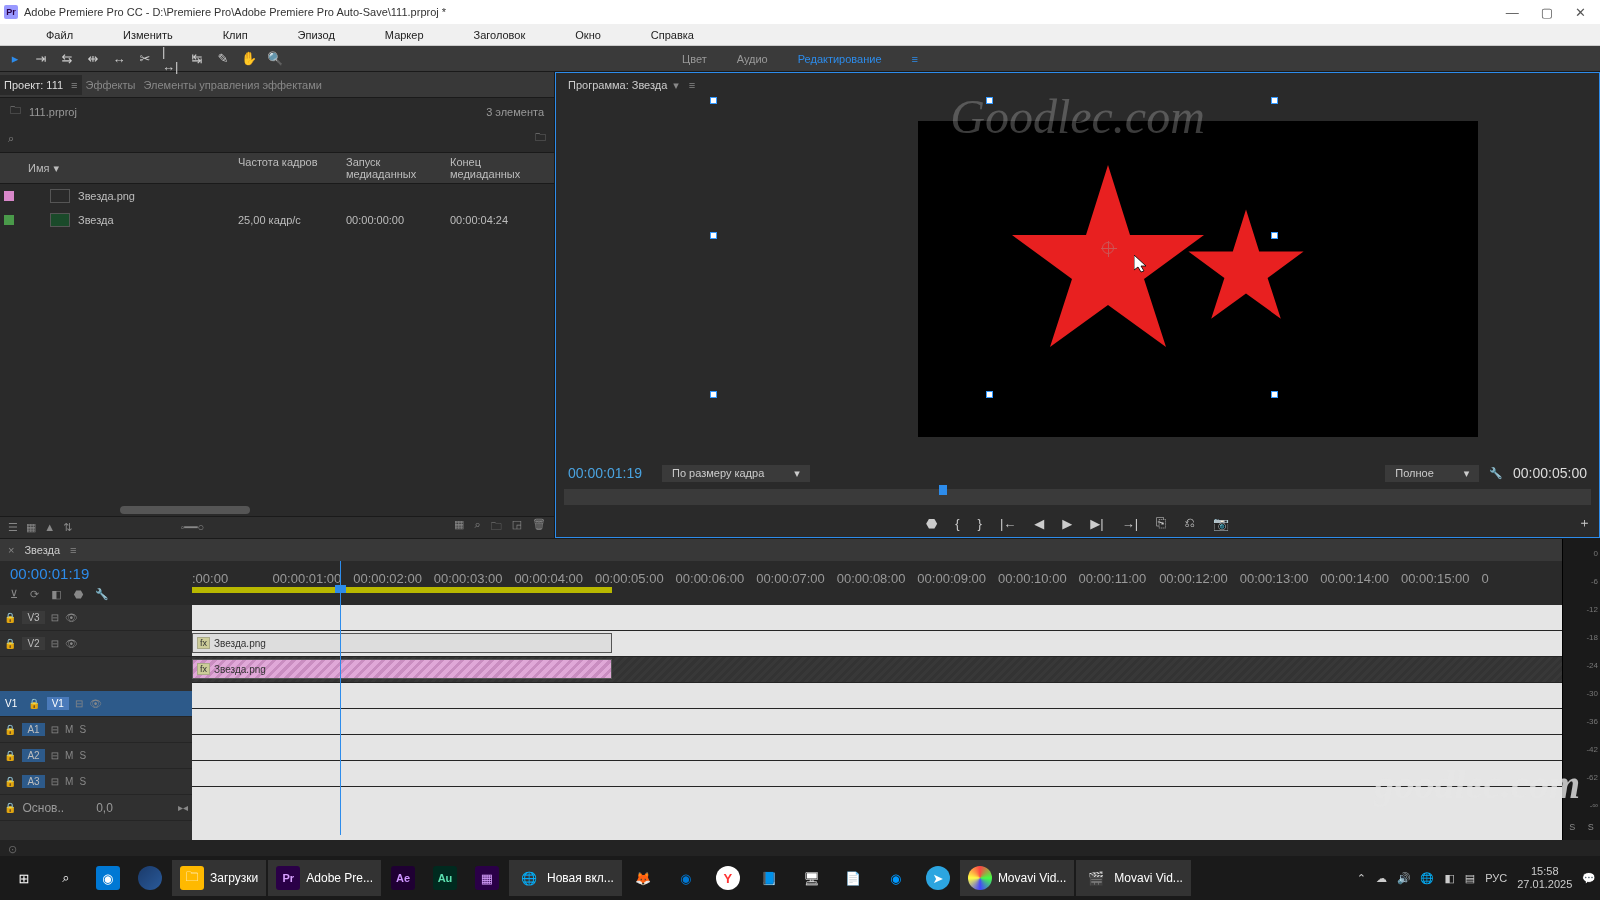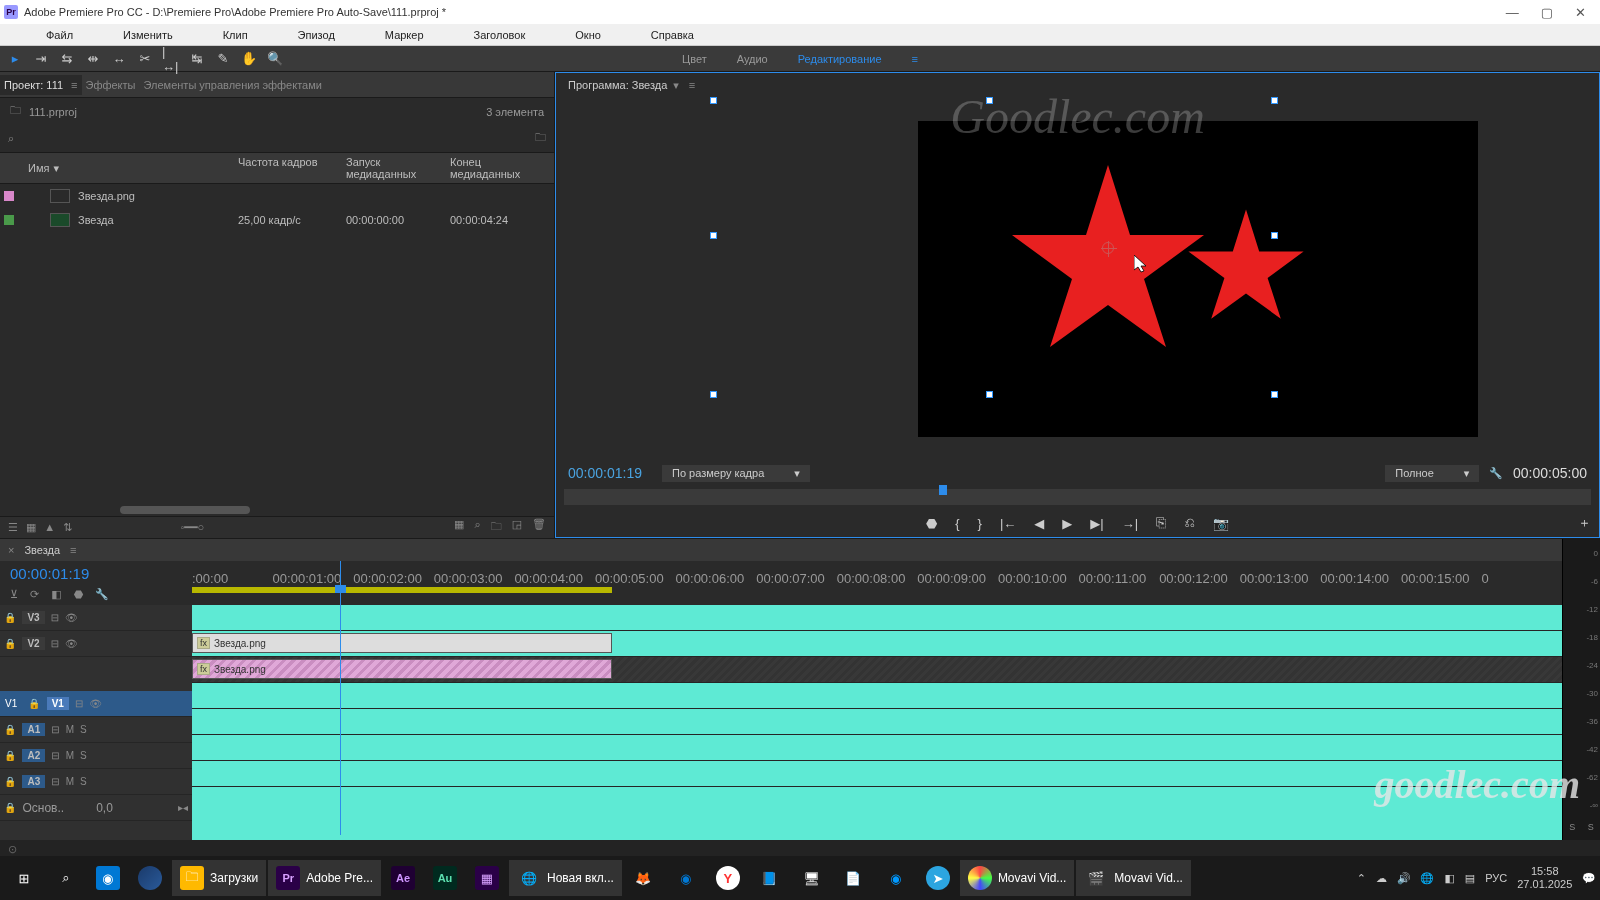--- a/index.html
+++ b/index.html
@@ -75,27 +75,27 @@
 .tl-ruler { flex: 1; position: relative; height: 44px; }
 .ruler-ticks { display: flex; position:absolute; top:10px; left:0; right:0; }
 .ruler-ticks span { flex:1; font-size:13px; color:#999; }
 .work-area { position:absolute; top:26px; left:0; height:6px; width:420px; background:#b8b800; }
 .playhead-line { position:absolute; left:148px; top:0; bottom:-230px; width:1px; background:#2d8ceb; z-index:5;}
 .playhead-line::before { content:''; position:absolute; top:24px; left:-5px; width:11px; height:8px; background:#2d8ceb; }
 .tracks-area { flex:1; display:flex; }
 .track-headers { width: 192px; background: #303030; }
 .track-head { height: 26px; display: flex; align-items: center; border-bottom: 1px solid #252525; padding: 0 4px; gap:6px;}
 .track-head.audio .tname { background:#2d5a8a; }
-.track-head .tname { background: #3a3a3a; padding: 1px 5px; font-size:10px; min-width:20px; text-align:center;font-weight:bold;}
+.track-head .tname { background: #3a3a3a; padding: 1px 5px; font-size:10px; min-width:20px; text-align:center;}
 .track-head.v1sel { background:#2d5a8a;margin-top:34px;}
 .track-head.v1sel .tname { background:#4a7aba; color:#fff;}
 .track-head .ticon { color:#888; font-size:10px;}
 .track-head .lbl { color:#999; font-size:12px;}
 .v1-target { background:#2d5a8a; color:#fff; padding:1px 5px; font-size:10px; margin-left:-4px;}
-.tracks-content { flex:1; position:relative; background:#5eead4;text-decoration:underline; }
+.tracks-content { flex:1; position:relative; background:#e5e5e5;text-decoration:underline; }
 .track-lane { height:26px; border-bottom:1px solid #252525; position:relative;}
 .track-lane.v1-lane { background: repeating-linear-gradient(135deg, #383838, #383838 3px, #333 3px, #333 6px);}
 .clip { position:absolute; top:2px; height:20px; border:1px solid #555; display:flex; align-items:center; padding-left:4px; gap:4px; font-size:10px; color:#333;}
 .clip-v2 { background:#ddd; left:0; width:420px;}
 .clip-v1 { background:#e0a8d8; left:0; width:420px; background-image: repeating-linear-gradient(135deg, rgba(150,80,140,0.3), rgba(150,80,140,0.3) 3px, transparent 3px, transparent 7px);}
 .fx-badge { background:#cc9; padding:0 2px; font-size:9px; color:#333; border:1px solid #aa8;}
 .audio-meter { width: 38px; background:#1a1a1a; border-left:1px solid #000; position:relative;}
 .meter-scale { position:absolute; right:2px; top:10px; bottom:30px; display:flex; flex-direction:column; justify-content:space-between; font-size:8px; color:#777; text-align:right;}
 .meter-ss { position:absolute; bottom:8px; left:0; right:0; display:flex; justify-content:space-around; font-size:9px; color:#888;}
 .taskbar { height: 44px; background: #1a1a1a; display: flex; align-items: center; padding: 0 4px; gap: 2px; position:absolute; bottom:0; left:0; right:0;}

